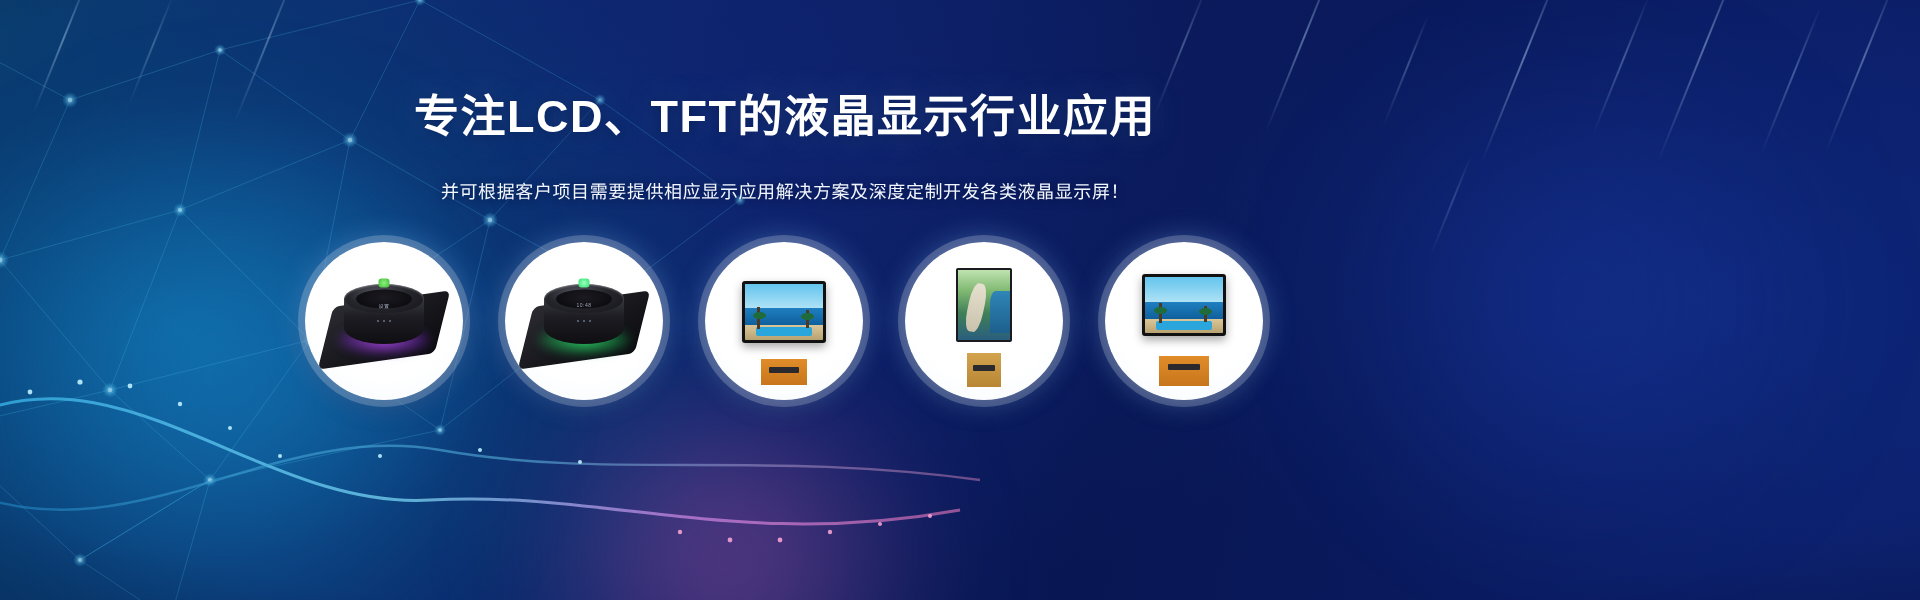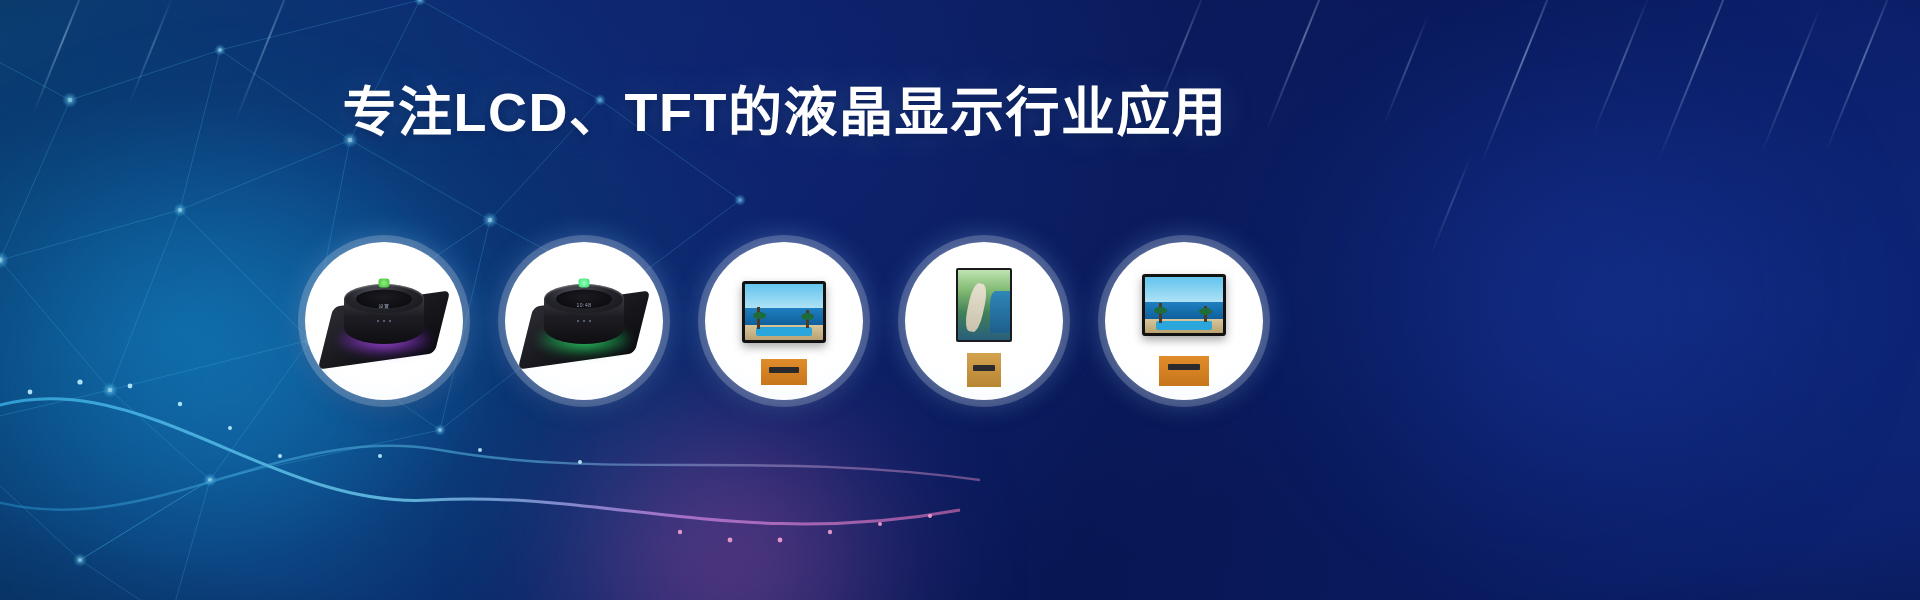--- a/index.html
+++ b/index.html
@@ -41,22 +41,22 @@
   .glow-blue{ right:60px; top:60px; width:560px; height:480px;
               background:radial-gradient(circle, rgba(30,60,170,.40) 0%, rgba(10,20,80,0) 70%); }
 
   .vignette{ position:absolute; inset:0;
     background:radial-gradient(120% 110% at 50% 45%, rgba(0,0,0,0) 55%, rgba(0,0,6,.55) 100%); }
 
   
   .content{ position:absolute; inset:0; z-index:5; }
 
   .headline{
-    position:absolute; top:68px; left:0; width:1570px; text-align:center;
-    font-size:54px; font-weight:bold; color:#ffffff; letter-spacing:1.5px;
+    position:absolute; top:80px; left:0; width:1570px; text-align:center;
+    font-size:45px; font-weight:bold; color:#ffffff; letter-spacing:1.5px;
     text-shadow:0 2px 14px rgba(0,20,70,.75), 0 0 30px rgba(120,190,255,.28);
     white-space:nowrap;
   }
   .subline{
     position:absolute; left:0; width:1570px; text-align:center;
     font-size:18px; color:#f2f7ff; letter-spacing:.6px; font-weight:500;
     text-shadow:0 1px 8px rgba(0,15,60,.8);
     white-space:nowrap;
   }
   .subline-1{ top:143px; }
@@ -280,20 +280,21 @@
     </svg>
 
     <div class="vignette"></div>
   </div>
 
   <div class="content">
 
     <h1 class="headline">专注LCD、TFT的液晶显示行业应用</h1>
 
 
+    <p class="subline subline-2">并可根据客户项目需要提供相应显示应用解决方案及深度定制开发各类液晶显示屏！</p>
 
     <div class="circles">
 
       <div class="circle c0">
         <div class="shot">
           <div class="mat"></div>
           <div class="ring-glow" style="background:radial-gradient(ellipse,rgba(180,76,240,.95) 0%,rgba(120,40,200,.35) 60%,rgba(80,20,150,0) 100%);"></div>
           <div class="puck-body"></div>
           <div class="puck-top"></div>
           <div class="puck-screen"></div>

